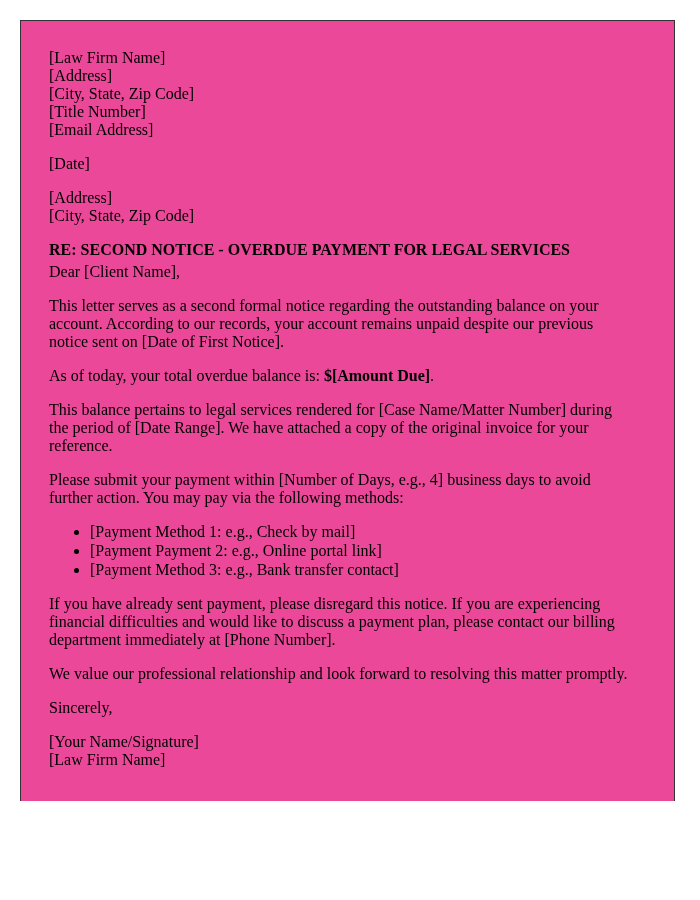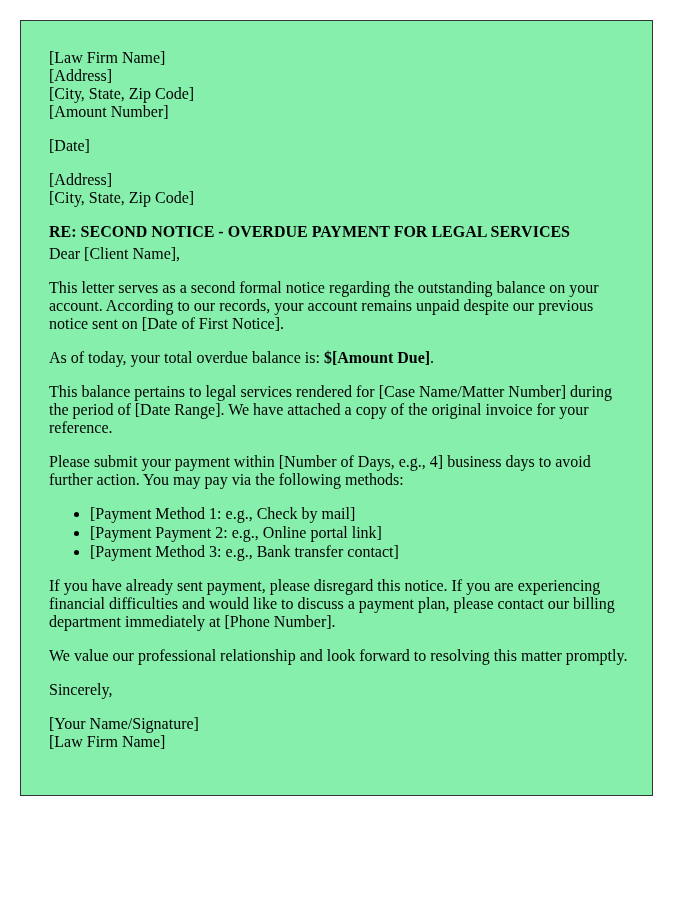--- a/index.html
+++ b/index.html
@@ -23,23 +23,23 @@
       top: 0;
       width: 700px;
       height: 801px;
       overflow: hidden;
     }
     .letter {
       position: absolute;
       left: 20px;
       top: 20px;
       width: 584px;
-      padding: 28px 19px 28px 28px;
+      padding: 28px 41px 28px 28px;
       border: 1px solid #333333;
-      background: #86efac;
+      background: #ec4899;
     }
     .block {
       margin: 0 0 16px 0;
     }
     .line {
       display: block;
     }
     .subject {
       font-weight: bold;
       margin: 0 0 4px 0;
@@ -62,21 +62,22 @@
 </head>
 <body>
 
 <div class="viewport">
   <div class="letter">
 
     <div class="block">
       <span class="line">[Law Firm Name]</span>
       <span class="line">[Address]</span>
       <span class="line">[City, State, Zip Code]</span>
-      <span class="line">[Amount Number]</span>
+      <span class="line">[Title Number]</span>
+      <span class="line">[Email Address]</span>
     </div>
 
     <div class="block">
       <span class="line">[Date]</span>
     </div>
 
     <div class="block">
       <span class="line">[Address]</span>
       <span class="line">[City, State, Zip Code]</span>
     </div>

